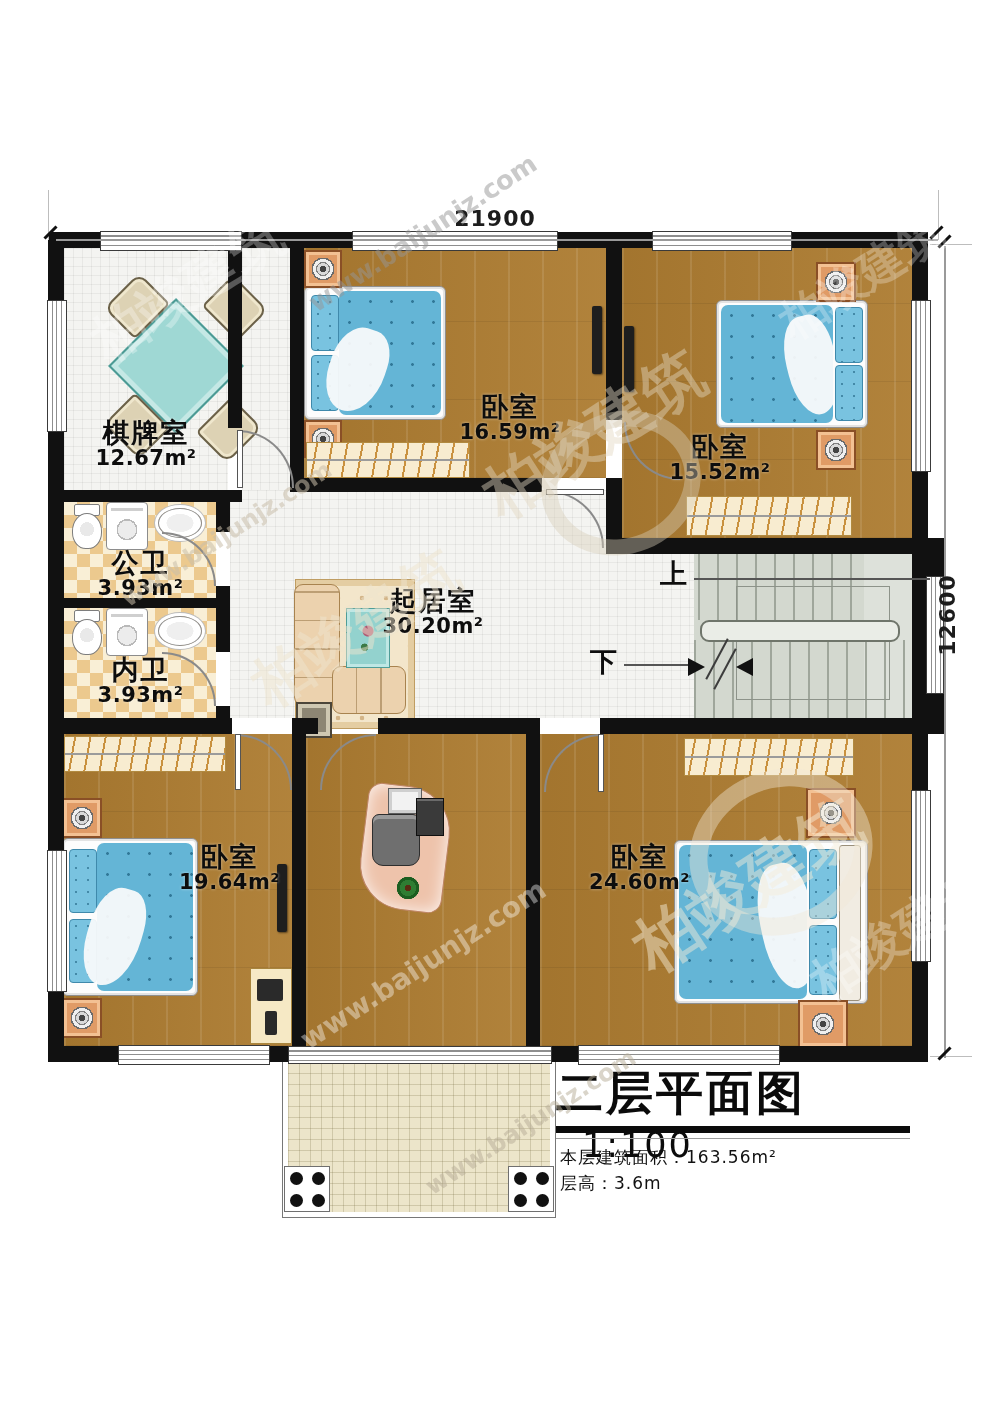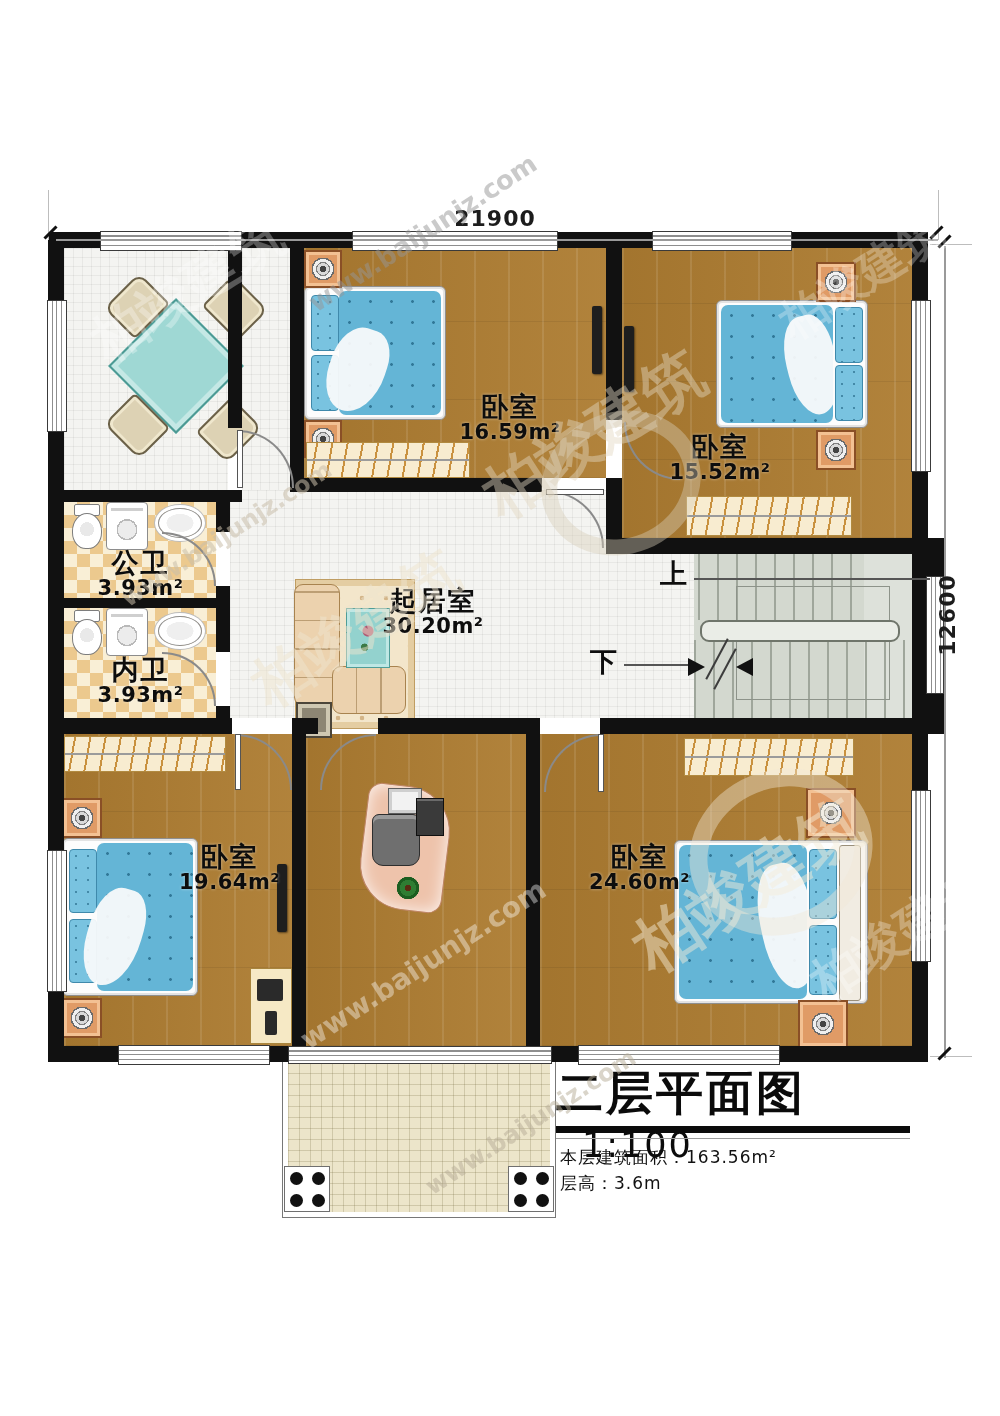--- a/index.html
+++ b/index.html
@@ -290,20 +290,24 @@
       <div class="dot"></div>
       <div class="dot"></div>
   </div>
   <div class="post" style="left:508px;top:1166px;width:44px;height:44px;">
     <div class="dot"></div>
       <div class="dot"></div>
       <div class="dot"></div>
       <div class="dot"></div>
   </div>
 
+  <div class="room-label" style="left:56px;top:418px;width:180px;">
+    <span class="rname">棋牌室</span>
+      <span class="rarea">12.67m²</span>
+  </div>
   <div class="room-label" style="left:425px;top:392px;width:170px;">
     <span class="rname">卧室</span>
       <span class="rarea">16.59m²</span>
   </div>
   <div class="room-label" style="left:635px;top:432px;width:170px;">
     <span class="rname">卧室</span>
       <span class="rarea">15.52m²</span>
   </div>
   <div class="room-label" style="left:58px;top:548px;width:165px;">
     <span class="rname">公卫</span>

